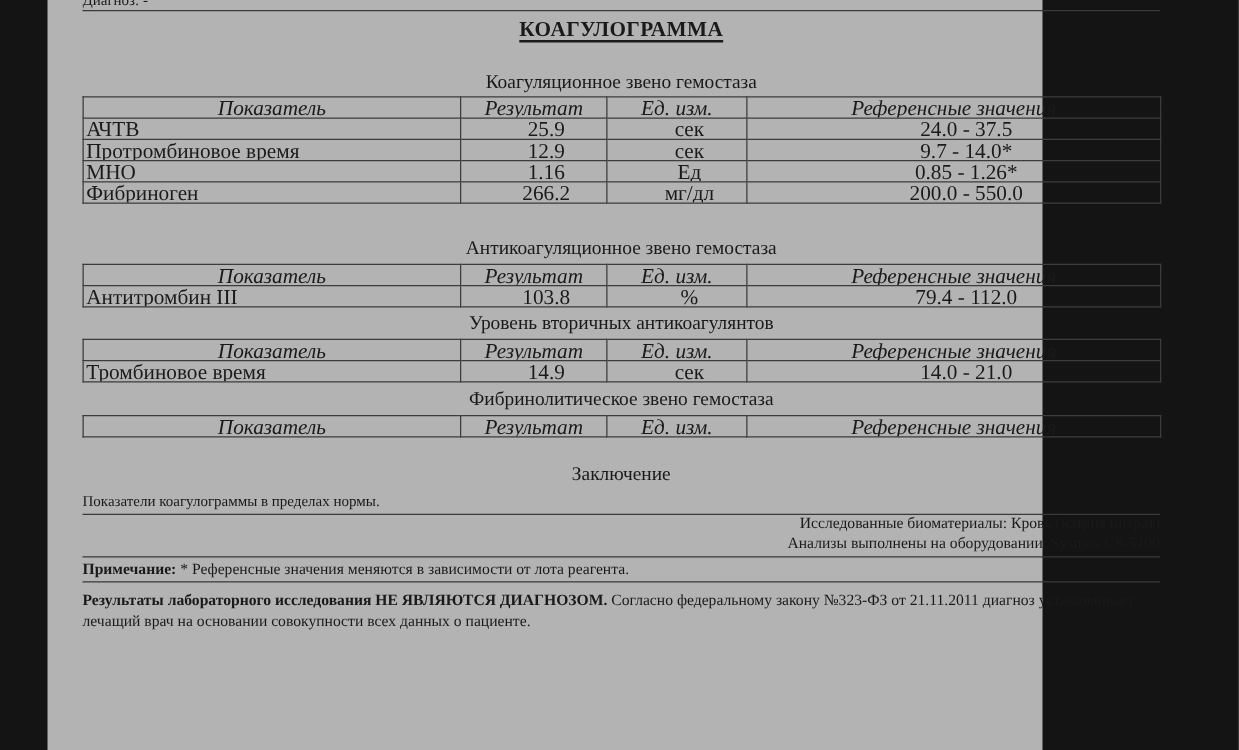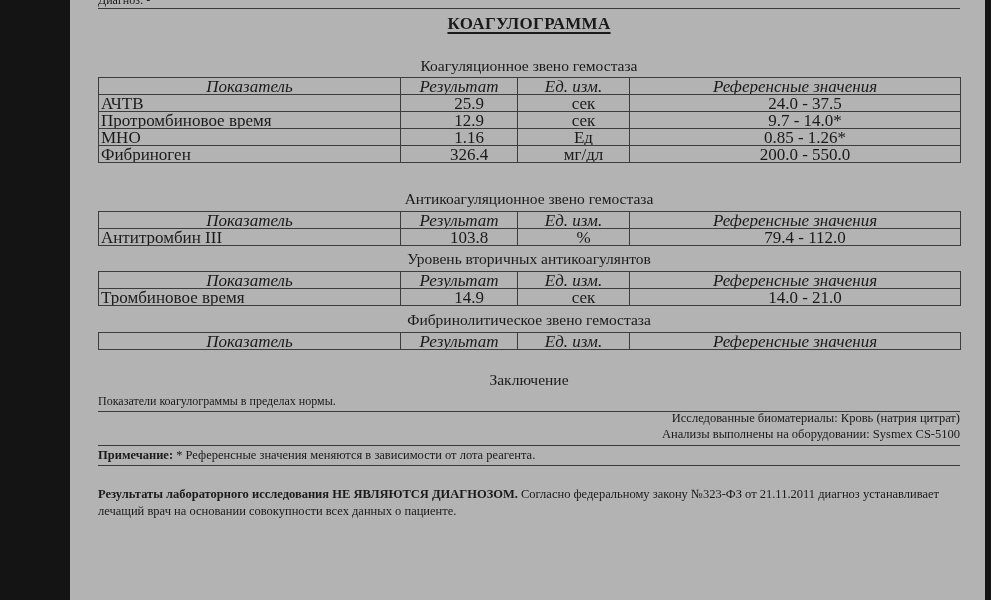--- a/index.html
+++ b/index.html
@@ -4,23 +4,22 @@
 <style>
   html, body { margin:0; padding:0; }
   body {
     width:991px; height:600px; overflow:hidden;
     background:#141414;
     font-family:"Liberation Serif", serif;
     color:#1a1a1a;
     position:relative;
   }
   .page {
-    position:absolute; left:38px; top:0; width:915px; height:600px;
+    position:absolute; left:38px; top:0; width:796px; height:600px;
     background:#b3b3b3;
-    margin-left:32px;
   }
   .content { position:absolute; left:28px; top:0; width:862px; }
   .diag-line {
     position:absolute; left:0; top:0; width:862px; height:8px;
     border-bottom:1px solid #3a3a3a;
     font-size:12px; line-height:8px; overflow:hidden;
   }
   .diag-line span { position:relative; top:-4px; }
   .title {
     position:absolute; left:0; top:14px; width:862px; text-align:center;
@@ -48,21 +47,21 @@
     border-bottom:1.5px solid #3a3a3a; padding-bottom:2px;
   }
   .right-line { position:absolute; left:0; width:862px; text-align:right; font-size:12.5px; }
   .note {
     position:absolute; left:0; top:445px; width:862px; font-size:12.5px;
     border-top:1.5px solid #3a3a3a; padding-top:2px;
   }
   .note b { font-weight:bold; }
   .disclaimer {
     position:absolute; left:0; top:465px; width:862px; font-size:12.5px; line-height:17px;
-    border-top:1.5px solid #3a3a3a; padding-top:20px;
+    border-top:1.5px solid #3a3a3a; padding-top:6px;
   }
 </style>
 </head>
 <body>
 
 <div class="page">
   <div class="content">
 
     <div class="diag-line">
       <span>Диагноз:</span>
@@ -101,21 +100,21 @@
         <td class="c">9.7 - 14.0*</td>
       </tr>
       <tr>
         <td class="name">МНО</td>
         <td class="c">1.16</td>
         <td class="c">Ед</td>
         <td class="c">0.85 - 1.26*</td>
       </tr>
       <tr>
         <td class="name">Фибриноген</td>
-        <td class="c">326.4</td>
+        <td class="c">266.2</td>
         <td class="c">мг/дл</td>
         <td class="c">200.0 - 550.0</td>
       </tr>
     </tbody>
       </table>
 
     <div class="section-title" style="top:190px;">Антикоагуляционное звено гемостаза</div>
     <table class="lab" style="top:211px;">
       <colgroup>
           <col style="width:302px">

